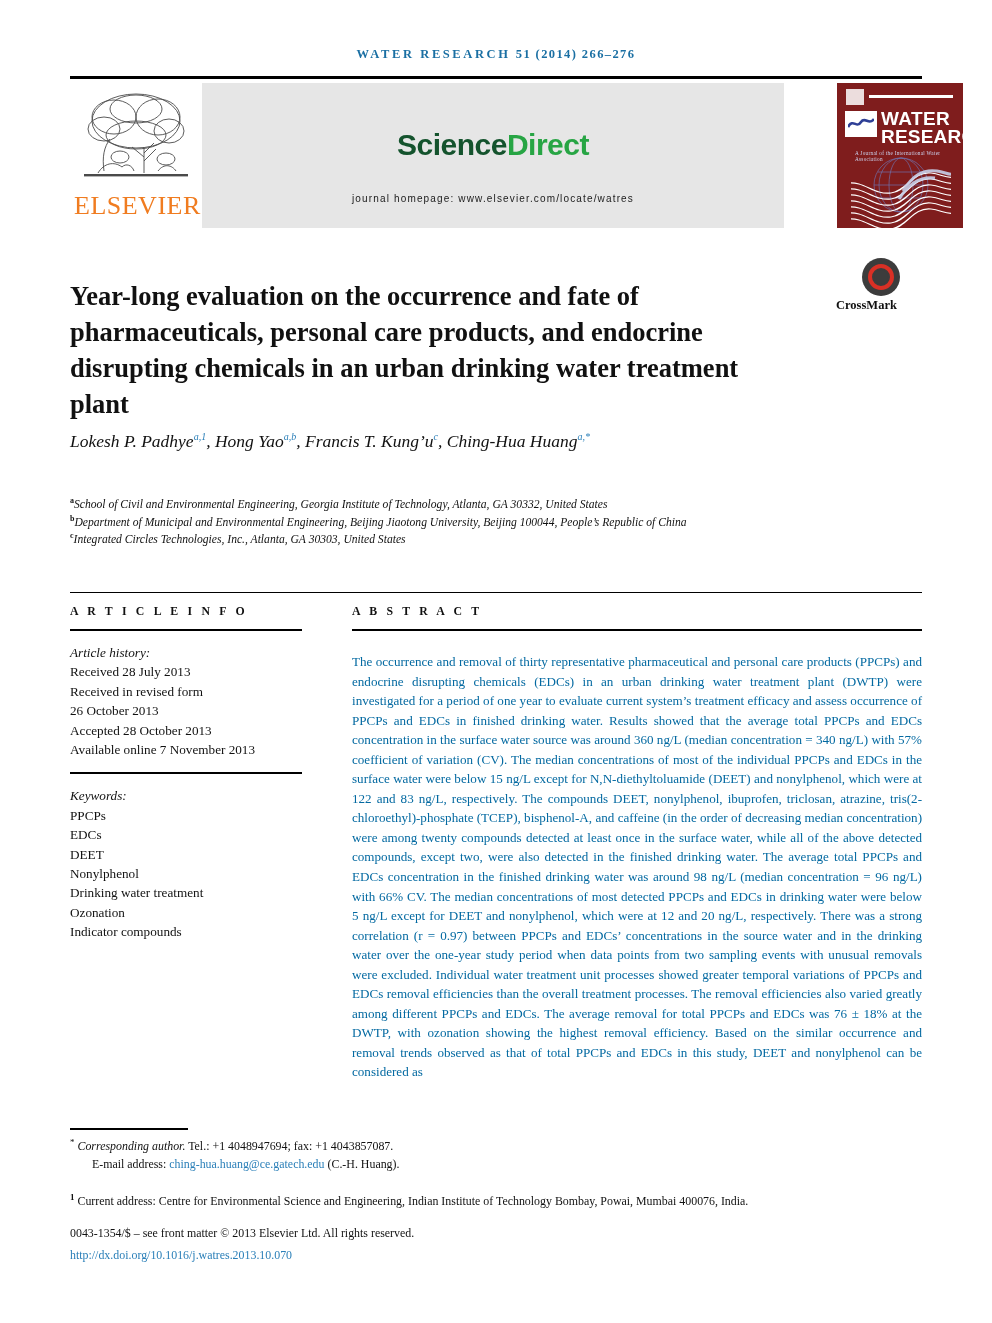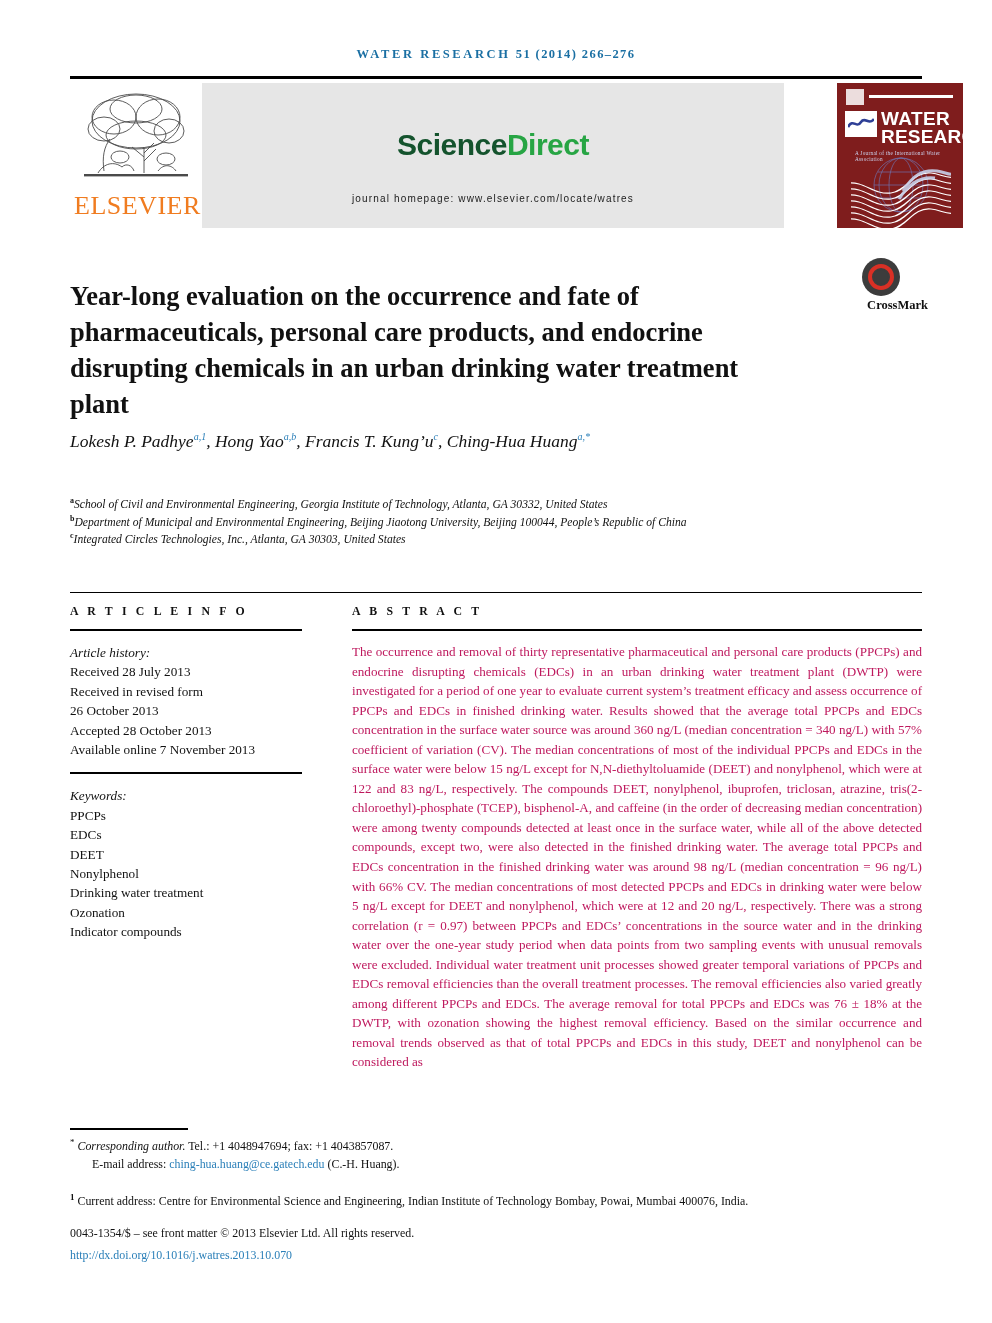--- a/index.html
+++ b/index.html
@@ -222,21 +222,21 @@
     position: absolute;
     left: 12px; top: 12px;
     width: 14px; height: 14px;
     border-radius: 50%;
     background: #3c3c3c;
   }
   .cm-label {
     position: absolute;
     left: 0; top: 40px;
     width: 92px;
-    text-align: right;
+    text-align: left;
     font-family: "Liberation Serif", serif;
     font-size: 12.5px;
     font-weight: bold;
     color: #111;
   }
 
   
   .authors {
     position: absolute;
     left: 70px; top: 428px;
@@ -332,26 +332,26 @@
     left: 352px; top: 604px;
     width: 570px;
   }
   .colR .hr {
     margin-top: 10px;
     width: 570px;
     height: 2px;
     background: #000;
   }
   .abstract {
-    margin-top: 11px;
+    margin-top: 21px;
     font-family: "Liberation Serif", serif;
     font-size: 13.1px;
     line-height: 19.55px;
     text-align: justify;
-    color: #be185d;
+    color: #0369a1;
     hyphens: none;
   }
 
   
   .foot-rule {
     position: absolute;
     left: 70px; top: 1128px;
     width: 118px;
     height: 1.6px;
     background: #000;

